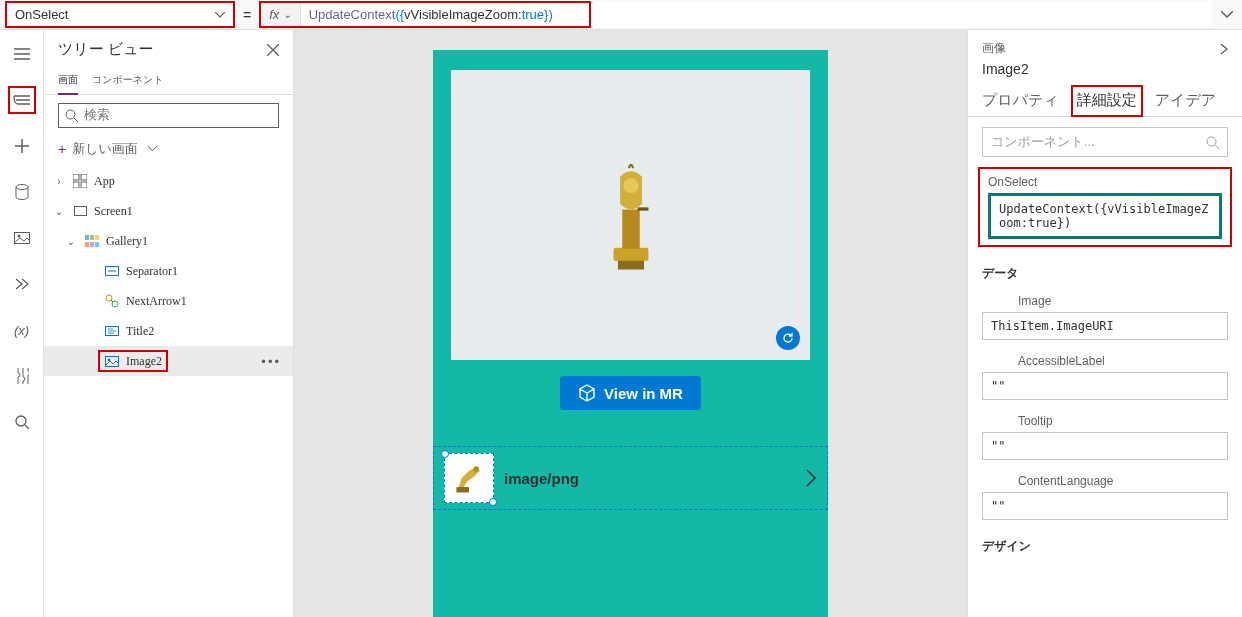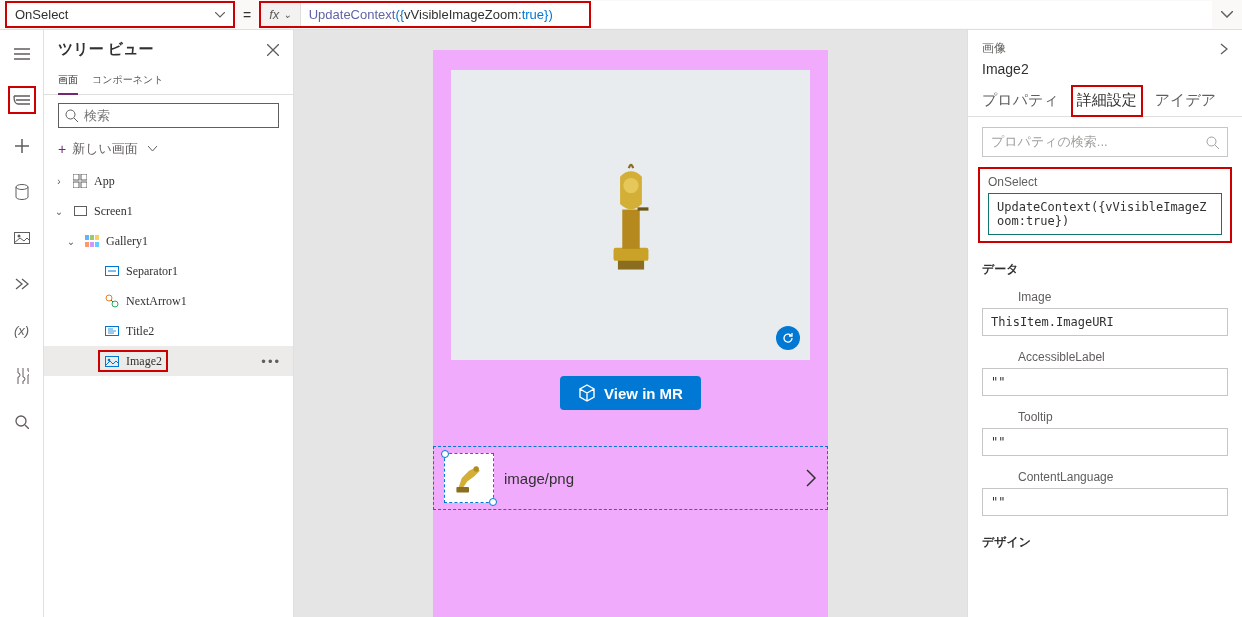--- a/index.html
+++ b/index.html
@@ -24,74 +24,74 @@
     .main { display: flex; height: calc(100% - 30px); }
 
     
     .left-rail { width: 44px; border-right: 1px solid #e1dfdd; display: flex; flex-direction: column; align-items: center; padding-top: 10px; gap: 18px; background: #fff; }
     .rail-btn { width: 28px; height: 28px; display: flex; align-items: center; justify-content: center; color: #605e5c; cursor: pointer; }
     .rail-btn.boxed { border: 2px solid #c00; }
 
     
     .tree-panel { width: 250px; border-right: 1px solid #e1dfdd; display: flex; flex-direction: column; }
     .tree-header { display: flex; align-items: center; padding: 10px 14px 8px 14px; }
-    .tree-title { font-size: 15px; font-weight: 700; flex: 1; }
+    .tree-title { font-size: 15px; font-weight: 400; flex: 1; }
     .tree-close { color: #605e5c; cursor: pointer; }
     .tree-tabs { display: flex; padding: 0 14px; border-bottom: 1px solid #e1dfdd; gap: 14px; }
     .tab { padding: 6px 0; font-size: 10px; color: #605e5c; cursor: pointer; }
     .tab.active { color: #323130; border-bottom: 2px solid #742774; margin-bottom: -1px; }
     .search-row { padding: 8px 14px; }
     .search-box { display: flex; align-items: center; border: 1px solid #605e5c; padding: 4px 6px; gap: 6px; }
-    .search-box input { border: none; outline: none; flex: 1; font-size: 13px; }
+    .search-box input { border: none; outline: none; flex: 1; font-size: 13px; font-family: Liberation Mono, monospace; }
     .new-screen { display: flex; align-items: center; padding: 4px 14px 8px 14px; gap: 6px; color: #605e5c; cursor: pointer; }
     .plus-purple { color: #742774; font-size: 14px; }
 
     .tree-list { flex: 1; overflow-y: auto; }
     .tree-item { display: flex; align-items: center; height: 30px; padding-left: 8px; cursor: pointer; position: relative; }
     .tree-item.selected { background: #edebe9; }
     .tree-chevron { width: 14px; display: inline-flex; justify-content: center; color: #605e5c; font-size: 10px; }
     .tree-icon { width: 16px; height: 16px; margin: 0 6px; display: inline-flex; align-items: center; justify-content: center; }
     .tree-label { font-size: 12px; font-family: Liberation Serif, serif; }
     .tree-item-box { border: 2px solid #c00; display: inline-flex; align-items: center; padding: 1px 4px; height: 22px; }
     .tree-more { position: absolute; right: 12px; color: #605e5c; letter-spacing: 2px; }
     .indent-1 { padding-left: 20px; }
     .indent-2 { padding-left: 40px; }
 
     
     .canvas-area { flex: 1; background: #e5e5e5; display: flex; justify-content: center; padding-top: 20px; overflow: auto; }
-    .canvas { width: 395px; background: #f0abfc; display: flex; flex-direction: column; }
+    .canvas { width: 395px; background: #14b8a6; display: flex; flex-direction: column; }
     .canvas-hero { margin: 20px 18px 0 18px; background: #e8ecef; height: 290px; position: relative; display: flex; align-items: center; justify-content: center; }
     .hero-refresh { position: absolute; bottom: 10px; right: 10px; width: 24px; height: 24px; border-radius: 50%; background: #0078d4; color: #fff; display: flex; align-items: center; justify-content: center; }
     .hero-img { width: 70px; height: 120px; }
     .view-mr-btn { margin: 16px auto; background: #0078d4; color: #fff; border: none; border-radius: 4px; padding: 8px 18px; font-size: 15px; font-weight: 600; display: flex; align-items: center; gap: 8px; }
     .gallery-row { margin: 20px 0 0 0; border: 1px dashed #0078d4; padding: 6px 10px; display: flex; align-items: center; gap: 10px; }
     .thumb-sel { width: 50px; height: 50px; border: 1px dashed #0078d4; position: relative; display: flex; align-items: center; justify-content: center; background: #fff; }
     .thumb-sel::before, .thumb-sel::after { content:''; position:absolute; width:6px; height:6px; border:1px solid #0078d4; background:#fff; border-radius:50%; }
     .thumb-sel::before { top:-4px; left:-4px; }
     .thumb-sel::after { bottom:-4px; right:-4px; }
     .thumb-img { width: 36px; height: 36px; }
-    .row-label { font-size: 15px; font-weight: 400; flex: 1; }
+    .row-label { font-size: 15px; font-weight: 700; flex: 1; }
     .row-arrow { color: #323130; font-size: 18px; }
 
     
     .props-panel { width: 275px; border-left: 1px solid #e1dfdd; display: flex; flex-direction: column; overflow-y: auto; }
     .props-header { padding: 10px 14px 4px 14px; display: flex; align-items: center; gap: 13px; }
     .props-type { font-size: 12px; color: #605e5c; flex: 1; }
     .props-chevron { color: #605e5c; }
     .props-name { padding: 0 14px 8px 14px; font-size: 14px; }
     .props-tabs { display: flex; padding: 0 14px; border-bottom: 1px solid #e1dfdd; gap: 12px; }
     .ptab { padding: 6px 0; font-size: 15px; color: #605e5c; cursor: pointer; }
     .ptab.active { color: #323130; border-bottom: 2px solid #742774; margin-bottom: -1px; }
     .ptab.boxed { border: 2px solid #c00; padding: 4px 4px; }
     .prop-search { margin: 10px 14px; border: 1px solid #c8c6c4; padding: 5px 8px; display: flex; align-items: center; color: #a19f9d; }
     .prop-search span:first-child { flex: 1; }
     .section-label { padding: 8px 14px; font-size: 12px; font-weight: 600; }
     .onselect-box { margin: 0 10px 10px 10px; border: 2px solid #c00; padding: 6px 8px; }
     .onselect-label { font-size: 12px; color: #605e5c; margin-bottom: 4px; }
-    .onselect-val { border: 1px solid #0f766e; padding: 6px 8px; font-family: Consolas, monospace; font-size: 12px; word-break: break-all; }
+    .onselect-val { border: 3px solid #0f766e; padding: 6px 8px; font-family: Consolas, monospace; font-size: 12px; word-break: break-all; }
     .field-group { padding: 4px 14px 10px 14px; }
     .field-lbl { font-size: 12px; color: #605e5c; margin-bottom: 4px; margin-left: 36px; }
     .field-val { border: 1px solid #c8c6c4; padding: 6px 8px; font-family: Consolas, monospace; font-size: 12px; min-height: 26px; }
 
     svg { display: block; }
   </style>
 </head>
 <body>
 
 <div class="formula-bar">
@@ -342,21 +342,21 @@
           </svg>
         </span>
     </div>
     <div class="props-name">Image2</div>
     <div class="props-tabs">
       <span class="ptab">プロパティ</span>
       <span class="ptab boxed active">詳細設定</span>
       <span class="ptab">アイデア</span>
     </div>
     <div class="prop-search">
-      <span>プロパティの検索...</span>
+      <span>コンポーネント...</span>
       <svg width="13" height="13">
           <circle cx="5.5" cy="5.5" r="4.5" stroke="#a19f9d" fill="none"></circle>
           <path d="M9 9L13 13" stroke="#a19f9d"></path>
         </svg>
     </div>
 
     <div class="onselect-box">
       <div class="onselect-label">OnSelect</div>
       <div class="onselect-val">UpdateContext({vVisibleImageZoom:true})</div>
     </div>

